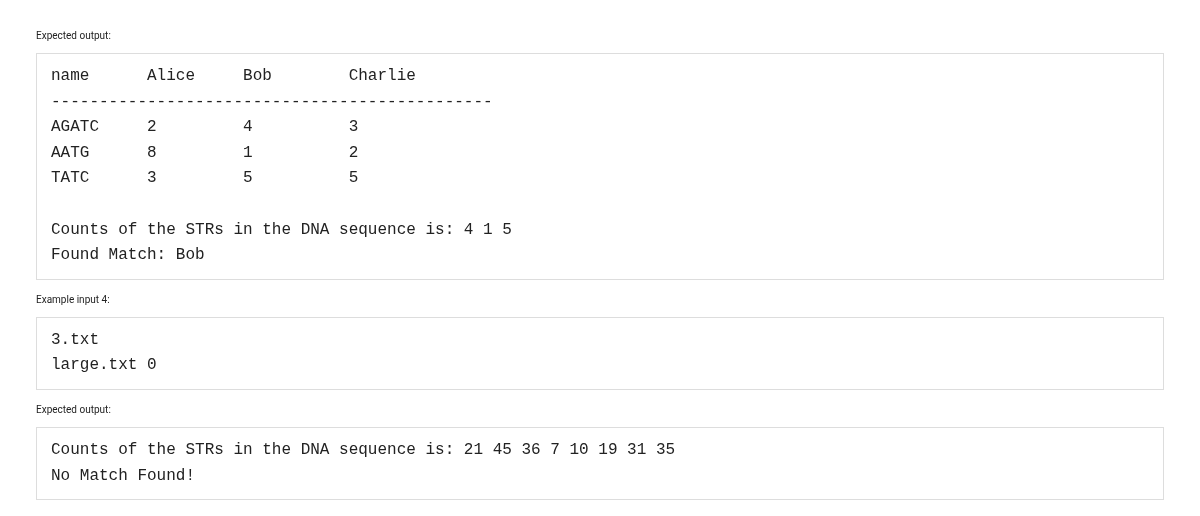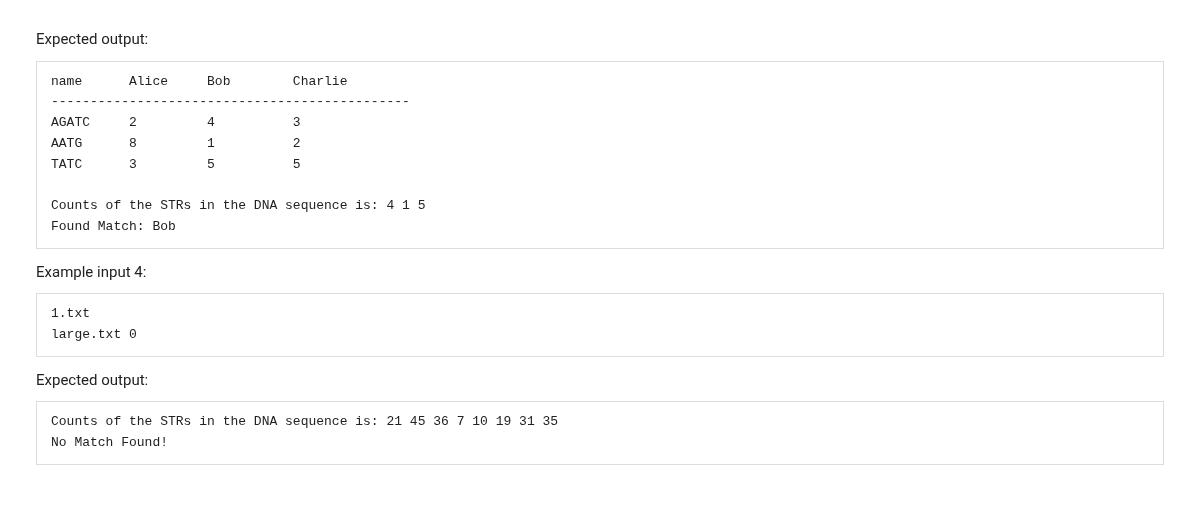--- a/index.html
+++ b/index.html
@@ -9,32 +9,32 @@
     }
     body {
       font-family: -apple-system, BlinkMacSystemFont, "Segoe UI", Roboto, Helvetica, Arial, sans-serif;
       background: #ffffff;
       color: #222;
       padding: 16px 36px;
       font-size: 15px;
       line-height: 1.5;
     }
     .section-label {
-      font-size: 15px;
+      font-size: 10px;
       color: #222;
       margin-bottom: 10px;
       margin-top: 12px;
       font-weight: 400;
     }
     .code-block {
       border: 1px solid #ddd;
       background: #ffffff;
       padding: 10px 14px;
       font-family: "Courier New", Courier, monospace;
-      font-size: 13px;
+      font-size: 16px;
       color: #222;
       white-space: pre;
       line-height: 1.6;
       margin-bottom: 12px;
       overflow-x: auto;
     }
   </style>
 </head>
 <body>
 
@@ -44,19 +44,19 @@
 ----------------------------------------------
 AGATC     2         4          3
 AATG      8         1          2
 TATC      3         5          5
 
 Counts of the STRs in the DNA sequence is: 4 1 5
 Found Match: Bob</div>
 
 <p class="section-label">Example input 4:</p>
 
-<div class="code-block">1.txt
+<div class="code-block">3.txt
 large.txt 0</div>
 
 <p class="section-label">Expected output:</p>
 
 <div class="code-block">Counts of the STRs in the DNA sequence is: 21 45 36 7 10 19 31 35
 No Match Found!</div>
 
 </body></html>

